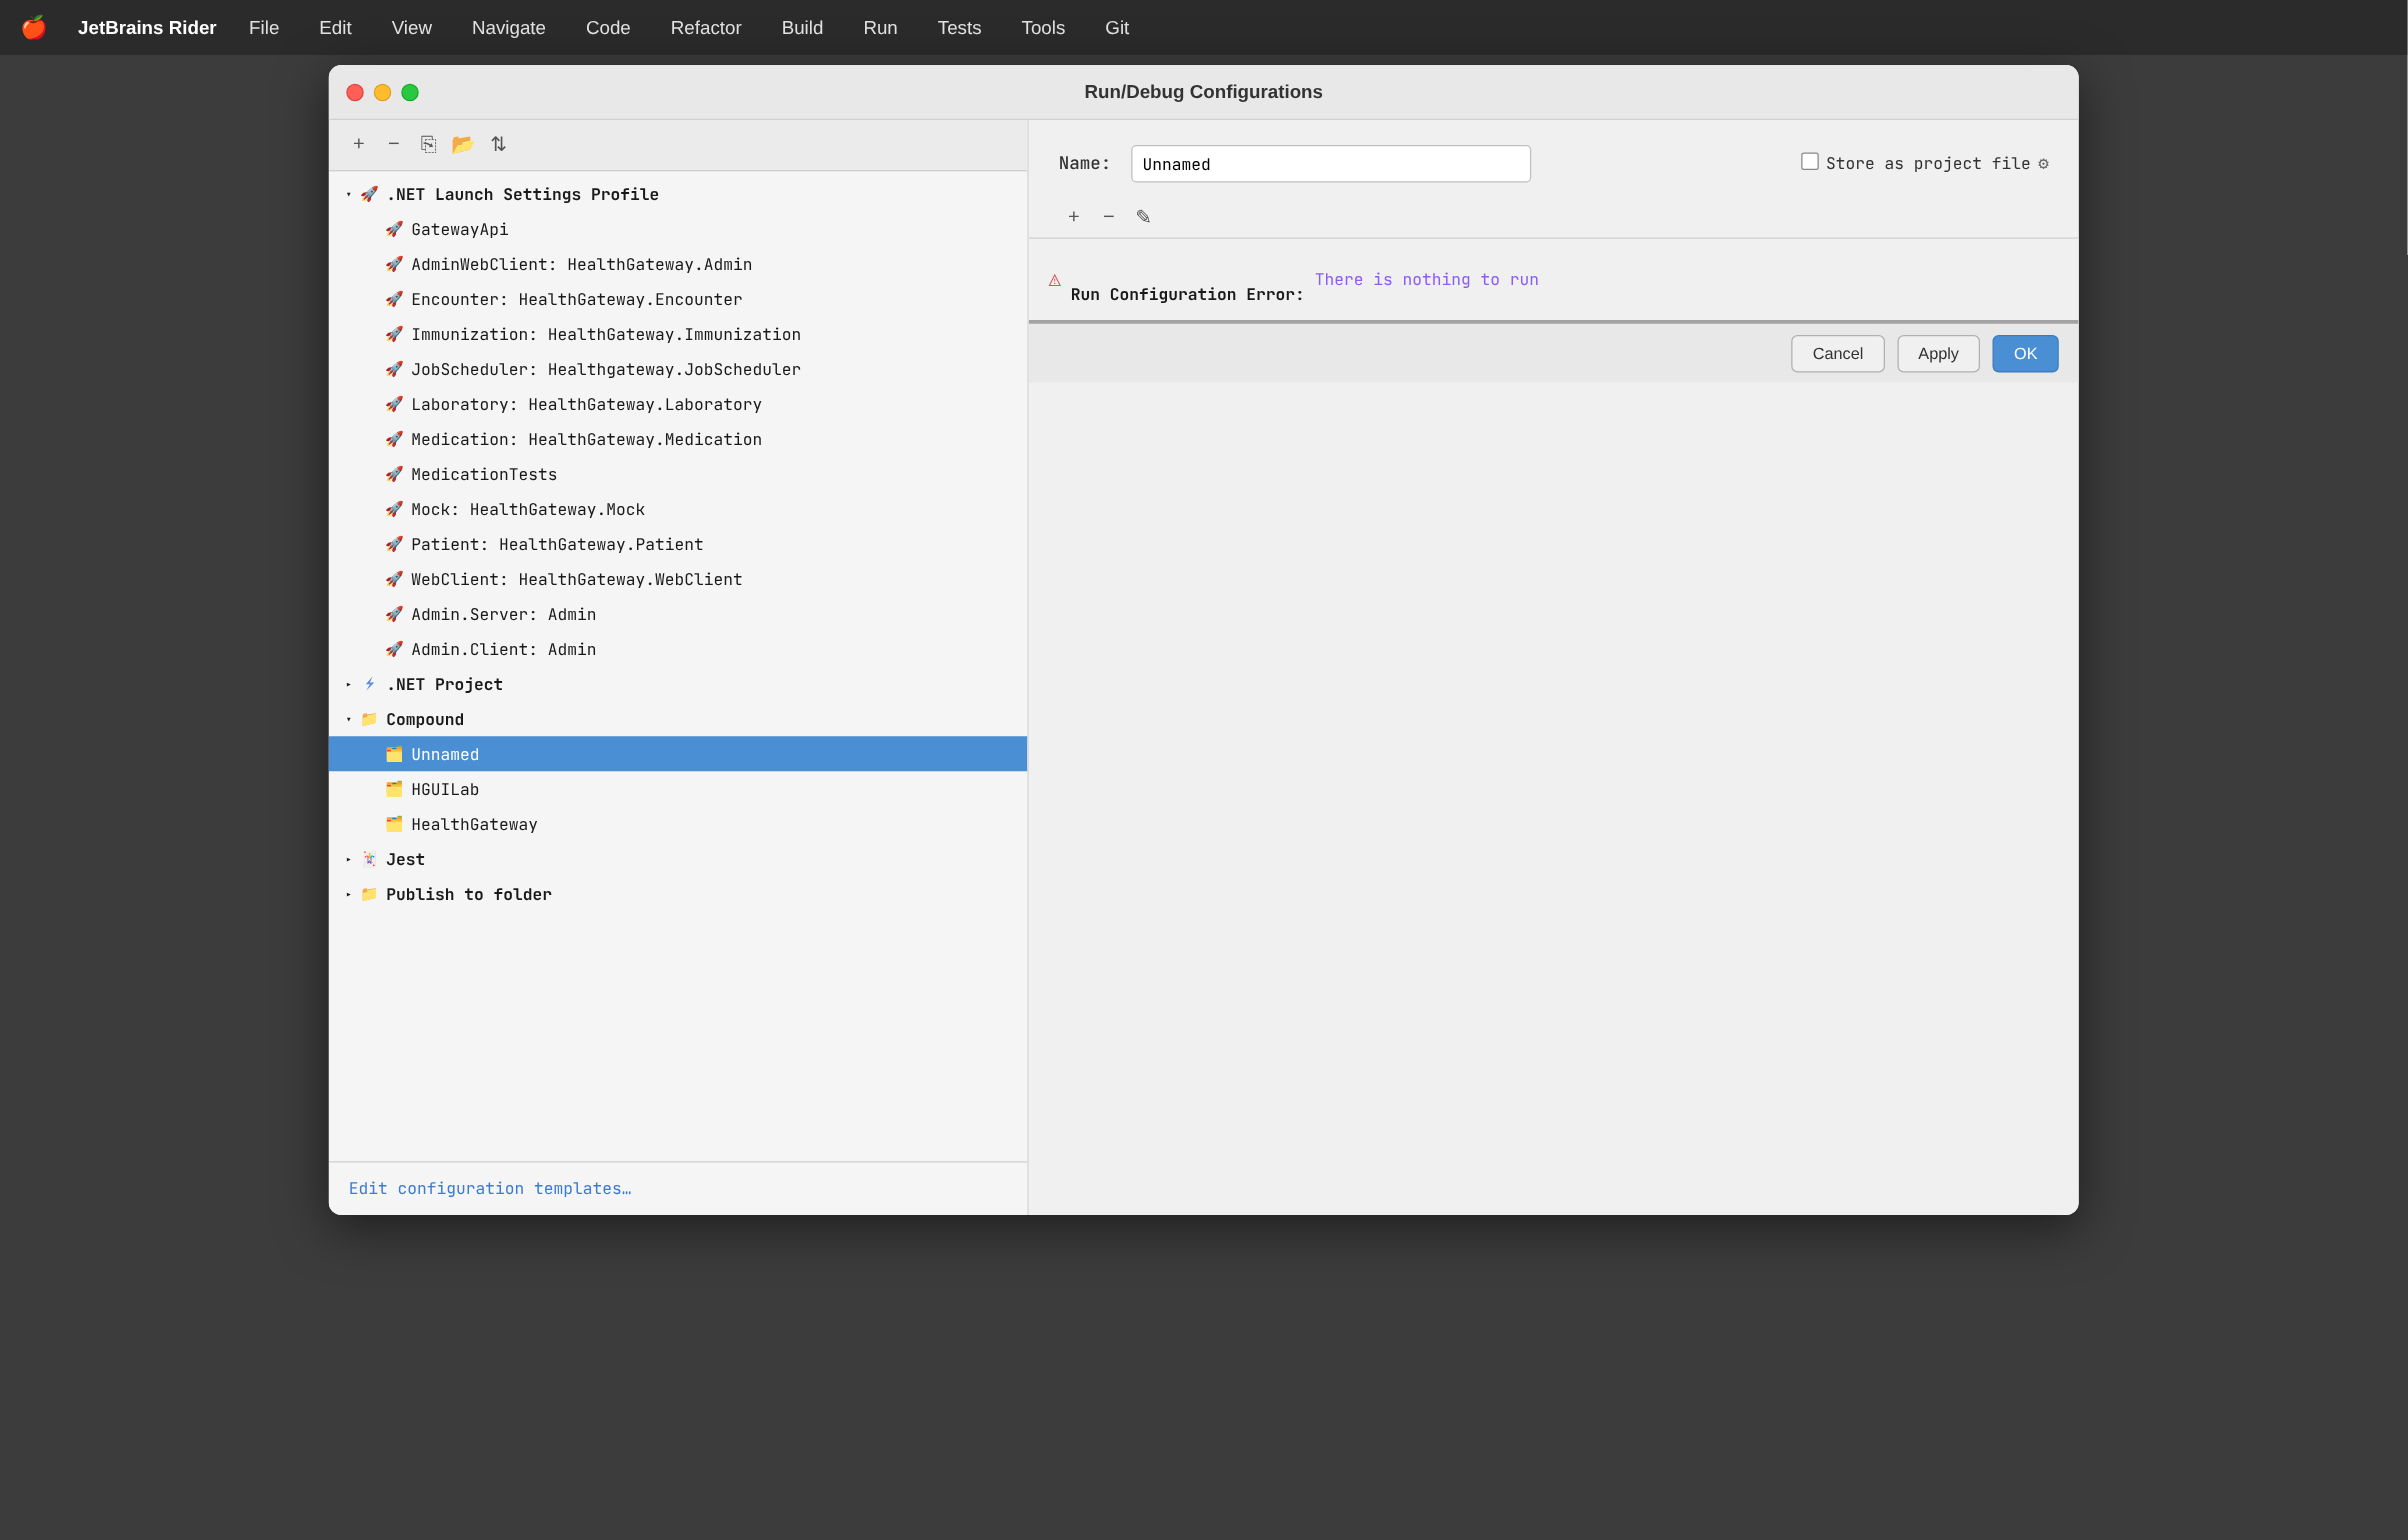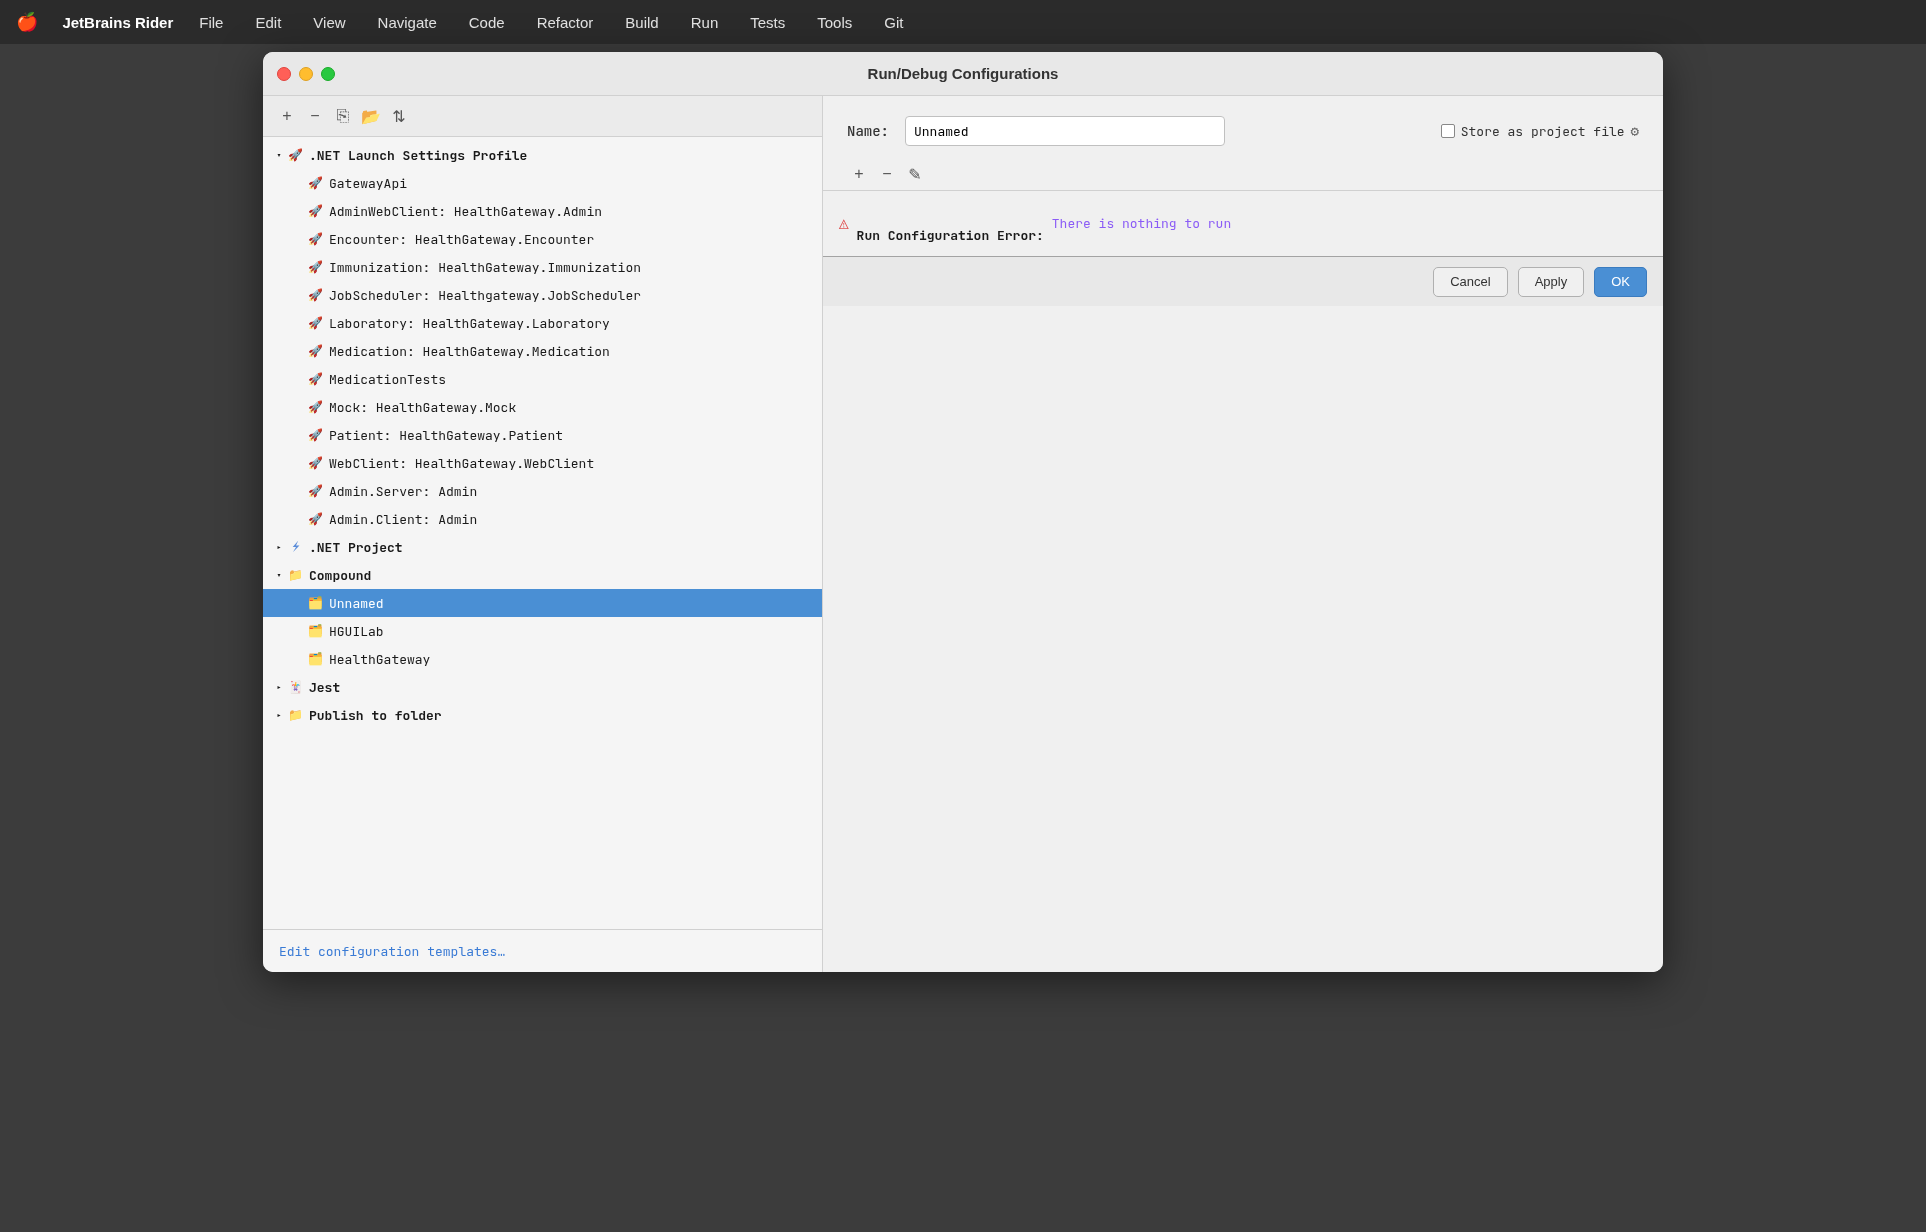--- a/index.html
+++ b/index.html
@@ -228,21 +228,21 @@
       border: 1px solid #c0c0c0;
       border-radius: 4px;
       background: #fff;
       padding: 0 8px;
       font-size: 13px;
       font-family: 'JetBrains Mono', 'Courier New', monospace;
       outline: none;
     }
     .store-project-file {
       display: flex;
-      align-items: center;
+      align-items: flex-start;
       gap: 6px;
       margin-left: auto;
       font-size: 13px;
       color: #333;
       font-family: 'JetBrains Mono', 'Courier New', monospace;
     }
     .store-checkbox {
       width: 14px;
       height: 14px;
       border: 1.5px solid #888;
@@ -295,21 +295,21 @@
     .error-icon {
       color: #e05252;
       font-size: 16px;
     }
     .error-text-bold { font-weight: 700; color: #1a1a1a; margin-top: 24px; }
     .error-text { color: #8b5cf6; }
 
     
     .bottom-row {
       background: #e8e8e8;
-      border-top: 1px solid #a3a3a3;
+      border-top: 3px solid #a3a3a3;
       height: 50px;
       display: flex;
       align-items: center;
       justify-content: flex-end;
       padding: 0 16px;
       gap: 10px;
       flex-shrink: 0;
     }
     .btn {
       height: 30px;

